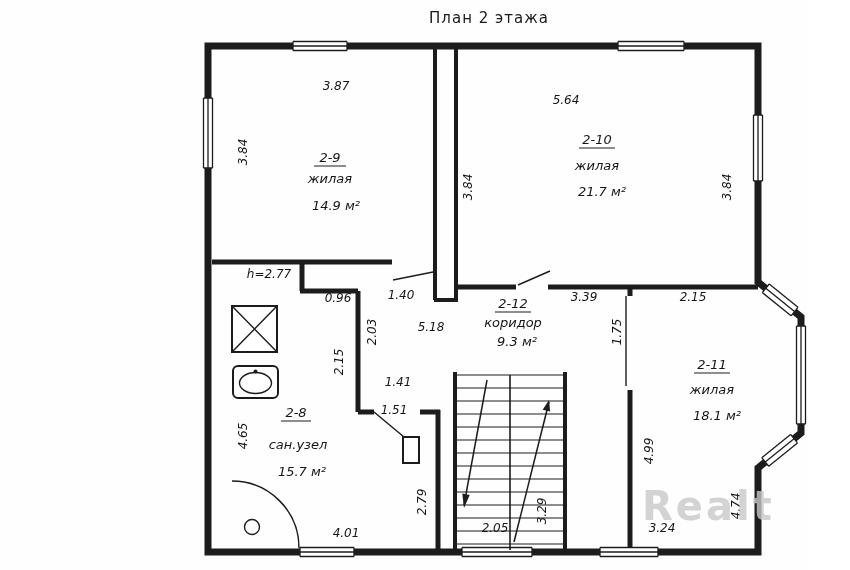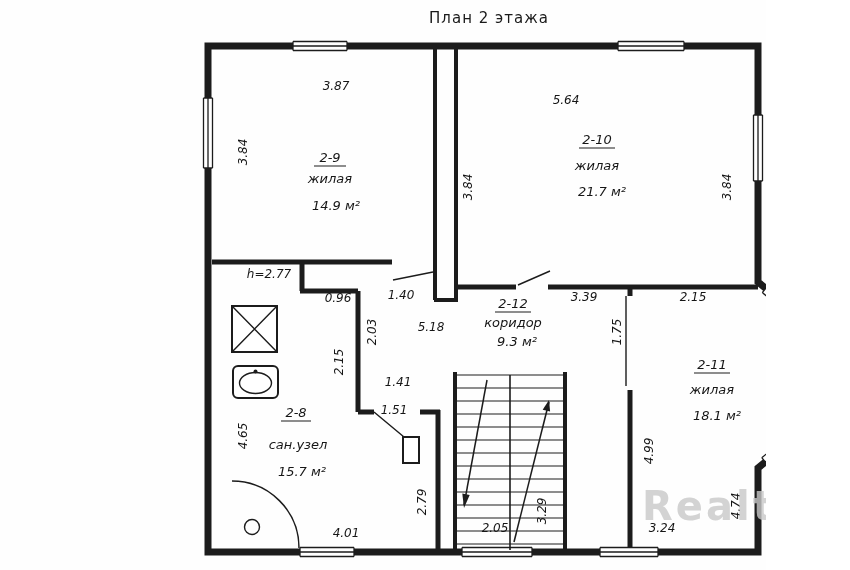--- a/index.html
+++ b/index.html
@@ -1,17 +1,17 @@
 <!DOCTYPE html>
 <html><head>
 <meta charset="utf-8">
 <style>
   html,body{margin:0;padding:0;background:#ffffff;}
   .page{position:relative;width:766px;height:570px;background:#fefefe;overflow:hidden;
-        font-family:"DejaVu Sans",sans-serif;}
+        font-family:"DejaVu Sans",sans-serif;padding-left:41px;}
   svg{position:absolute;left:0;top:0;}
   .wall{stroke:#1c1c1c;fill:none;}
   .thin{stroke:#1c1c1c;fill:none;}
   .dim{font-family:"DejaVu Sans",sans-serif;font-style:italic;font-size:12px;fill:#161616;}
   .roomnum{font-family:"DejaVu Sans",sans-serif;font-style:italic;font-size:13px;fill:#161616;}
   .roomtxt{font-family:"DejaVu Sans",sans-serif;font-style:italic;font-size:13px;fill:#161616;}
   .title{font-family:"DejaVu Sans",sans-serif;font-size:15px;fill:#1a1a1a;letter-spacing:1px;}
   .wm{font-family:"DejaVu Sans",sans-serif;font-size:40px;font-weight:bold;fill:#c9c9c9;
       letter-spacing:3px;opacity:.8;}
 </style>

